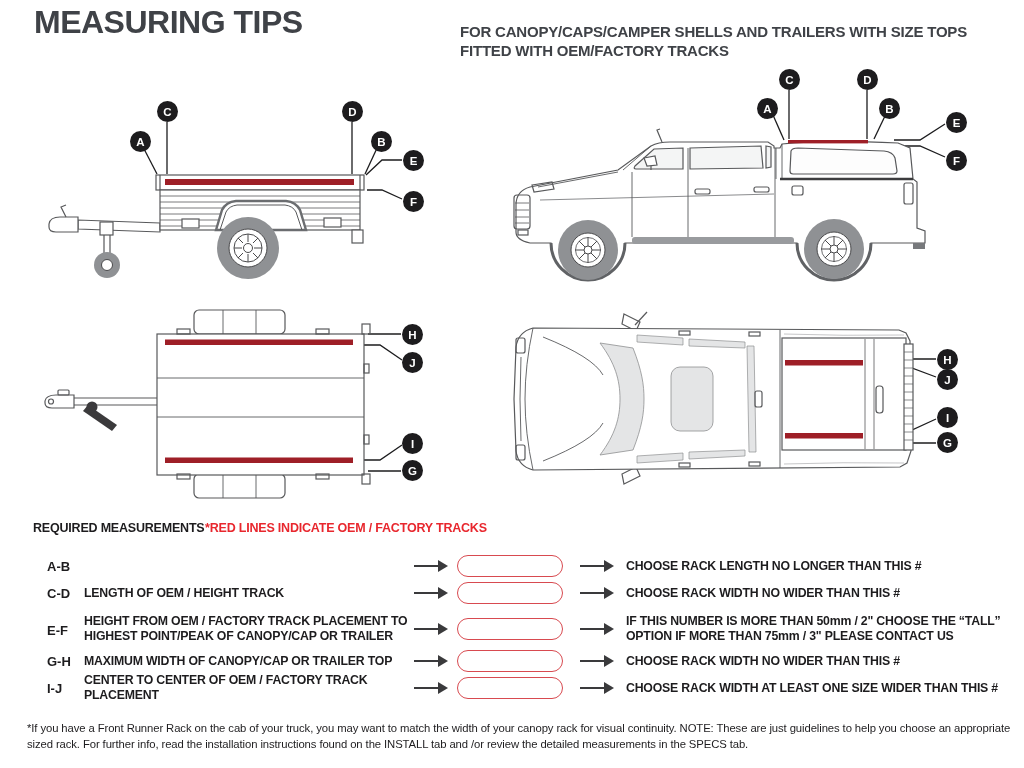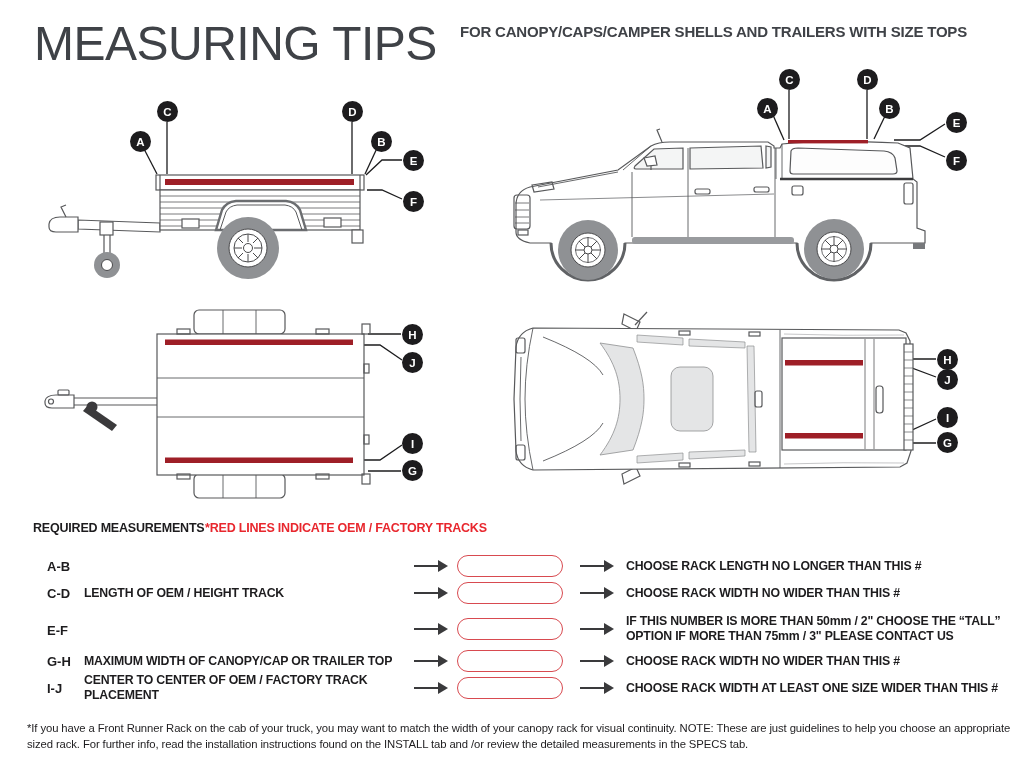--- a/index.html
+++ b/index.html
@@ -3,21 +3,21 @@
 <meta charset="utf-8">
 <style>
   :root{
     --track-red:#9e1f27; --accent-red:#e8272e; --pill-border:#d84a50;
     --ink:#1d1c1e; --title-gray:#3f4247; --line-gray:#58595b;
     --shade:#e4e5e6; --tire:#8f9194;
   }
   *{margin:0;padding:0;box-sizing:border-box;}
   body{font-family:"Liberation Sans",sans-serif;background:#fff;}
   .page{position:relative;width:1024px;height:768px;background:#fff;overflow:hidden;}
-  .title{position:absolute;left:34px;top:16px;font-size:48px;font-weight:normal;letter-spacing:-.5px;color:var(--title-gray);}
+  .title{position:absolute;left:34px;top:4px;font-size:32px;font-weight:bold;letter-spacing:-.5px;color:var(--title-gray);}
   .subtitle{position:absolute;left:460px;top:22px;font-size:15px;font-weight:bold;line-height:19px;color:var(--title-gray);letter-spacing:-.2px;}
   .fig{position:absolute;}
   .fig svg{position:absolute;left:0;top:0;}
   .badge{position:absolute;width:21px;height:21px;border-radius:50%;background:var(--ink);color:#fff;
          font-size:11.5px;font-weight:bold;display:flex;align-items:center;justify-content:center;}
   .legend{position:absolute;left:33px;top:521px;font-size:12.5px;font-weight:bold;color:var(--ink);letter-spacing:-.2px;}
   .legend .red{position:absolute;left:172px;top:0;width:420px;color:var(--accent-red);}
   .mrow{position:absolute;left:47px;width:991px;}
   .mrow>*{position:absolute;top:50%;transform:translateY(-50%);}
   .m-code{left:0;width:36px;font-size:13px;font-weight:bold;color:var(--ink);}
@@ -32,20 +32,21 @@
   .footnote{position:absolute;left:27px;top:721px;width:988px;font-size:11.3px;line-height:15.5px;color:#1e1d1f;letter-spacing:-.1px;}
 </style>
 </head>
 <body>
 
 <div class="page">
 
   <div class="title">MEASURING TIPS</div>
   <div class="subtitle">
     <div>FOR CANOPY/CAPS/CAMPER SHELLS AND TRAILERS WITH SIZE TOPS</div>
+    <div>FITTED WITH OEM/FACTORY TRACKS</div>
   </div>
 
   <div class="fig" style="left:30px;top:95px;width:412px;height:205px">
     <svg width="412" height="205" viewBox="0 0 412 205">
       <g stroke="#1c1c1e" stroke-width="1.3" fill="none">
         <path d="M112,50 L127,79"></path>
           <path d="M137,27 V79"></path>
           <path d="M322,27 V79"></path>
         <path d="M348,51 L335,79"></path>
           <path d="M372,65 L352,65 L336,80"></path>
@@ -247,20 +248,21 @@
   <div class="mrow" style="top:582px;height:22px">
     <span class="m-code">C-D</span>
     <span class="m-desc">LENGTH OF OEM / HEIGHT TRACK</span>
     <span class="arrow a1"></span>
     <span class="pill"></span>
     <span class="arrow a2"></span>
     <span class="m-guid">CHOOSE RACK WIDTH NO WIDER THAN THIS #</span>
   </div>
   <div class="mrow" style="top:612px;height:34px">
     <span class="m-code" style="top:11px;transform:none">E-F</span>
+    <span class="m-desc">HEIGHT FROM OEM / FACTORY TRACK PLACEMENT TO HIGHEST POINT/PEAK OF CANOPY/CAP OR TRAILER</span>
     <span class="arrow a1"></span>
     <span class="pill"></span>
     <span class="arrow a2"></span>
     <span class="m-guid">IF THIS NUMBER IS MORE THAN 50mm / 2" CHOOSE THE “TALL” OPTION IF MORE THAN 75mm / 3" PLEASE CONTACT US</span>
   </div>
   <div class="mrow" style="top:650px;height:22px">
     <span class="m-code">G-H</span>
     <span class="m-desc">MAXIMUM  WIDTH OF CANOPY/CAP OR TRAILER TOP</span>
     <span class="arrow a1"></span>
     <span class="pill"></span>

